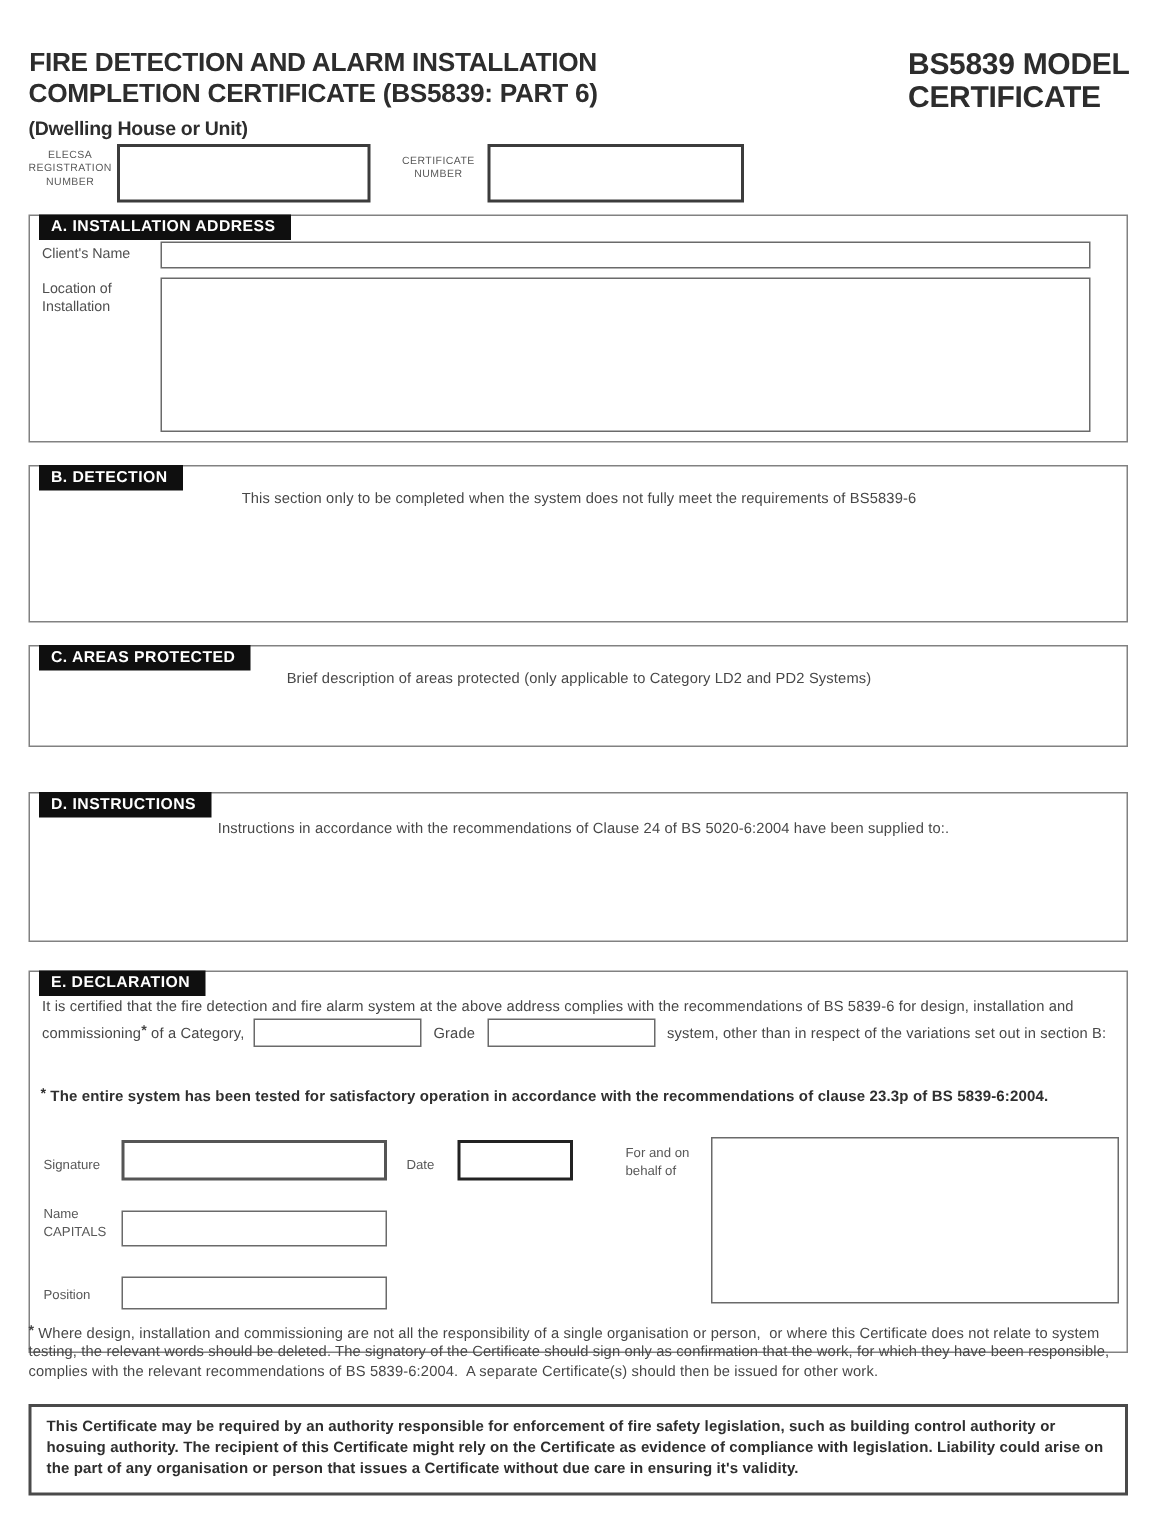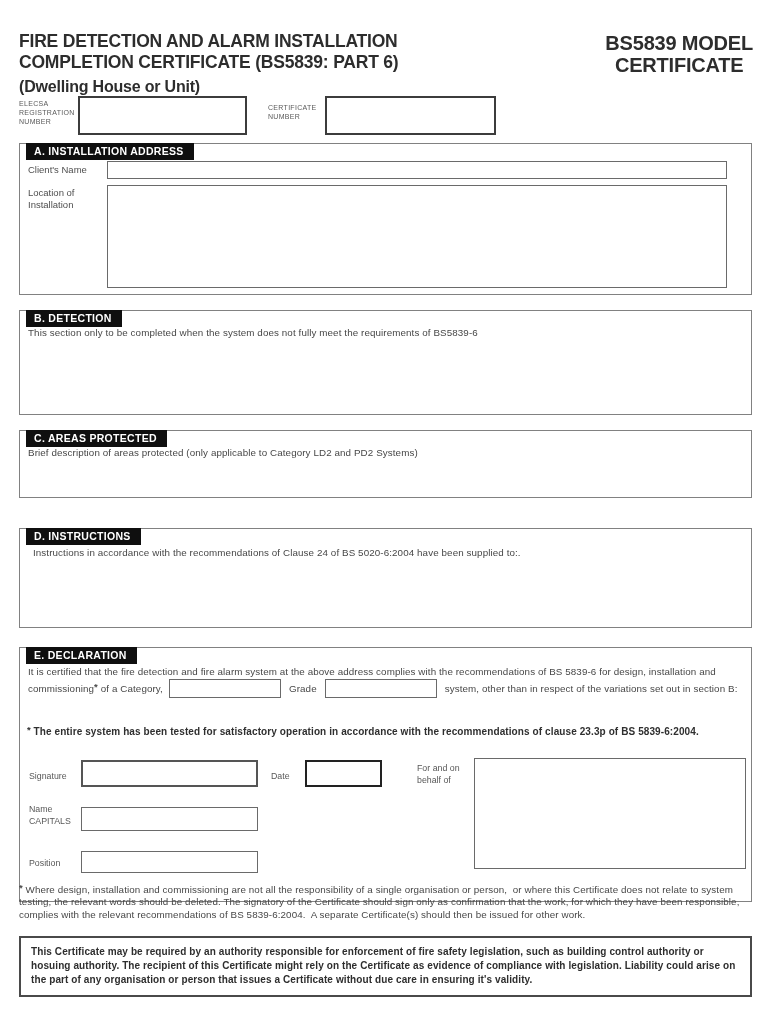--- a/index.html
+++ b/index.html
@@ -1,26 +1,26 @@
 <!DOCTYPE html>
 <html><head>
 <meta charset="utf-8">
 <style>
   * { margin:0; padding:0; box-sizing:border-box; }
   html,body { background:#ffffff; }
   .page {
     position:relative; width:770px; height:1024px; background:#ffffff;
     font-family:"Liberation Sans", sans-serif; color:#3f3f3f; overflow:hidden;
   }
-  .abs { position:absolute; }
+  .abs { position:absolute;text-align:center; }
 
   
   .doc-title { font-size:17.5px; font-weight:bold; color:#2d2d2d; letter-spacing:-0.2px; line-height:20.5px; }
-  .doc-subtitle { font-size:16px; font-weight:bold; color:#2d2d2d; letter-spacing:-0.2px; }
-  .badge { font-size:20px; font-weight:bold; color:#2d2d2d; text-align:center; line-height:22px; letter-spacing:-0.2px; }
+  .doc-subtitle { font-size:13px; font-weight:bold; color:#2d2d2d; letter-spacing:-0.2px; }
+  .badge { font-size:20px; font-weight:bold; color:#2d2d2d; text-align:left; line-height:22px; letter-spacing:-0.2px; }
 
   .tiny-label { font-size:7px; color:#5a5a5a; line-height:8.8px; letter-spacing:0.3px; white-space:pre-line; }
 
   
   .sec { position:absolute; left:19px; width:733px; border:1px solid #818181; background:#ffffff;padding-left:28px; }
   .sec-bar {
     position:absolute; top:-1px; left:6px; background:#0f0f0f; color:#ffffff;
     font-weight:bold; font-size:10.5px; letter-spacing:0.3px; padding:2px 10px 3px 8px; white-space:nowrap;
   }
   .note { font-size:9.8px; color:#474747; letter-spacing:0.1px; }

